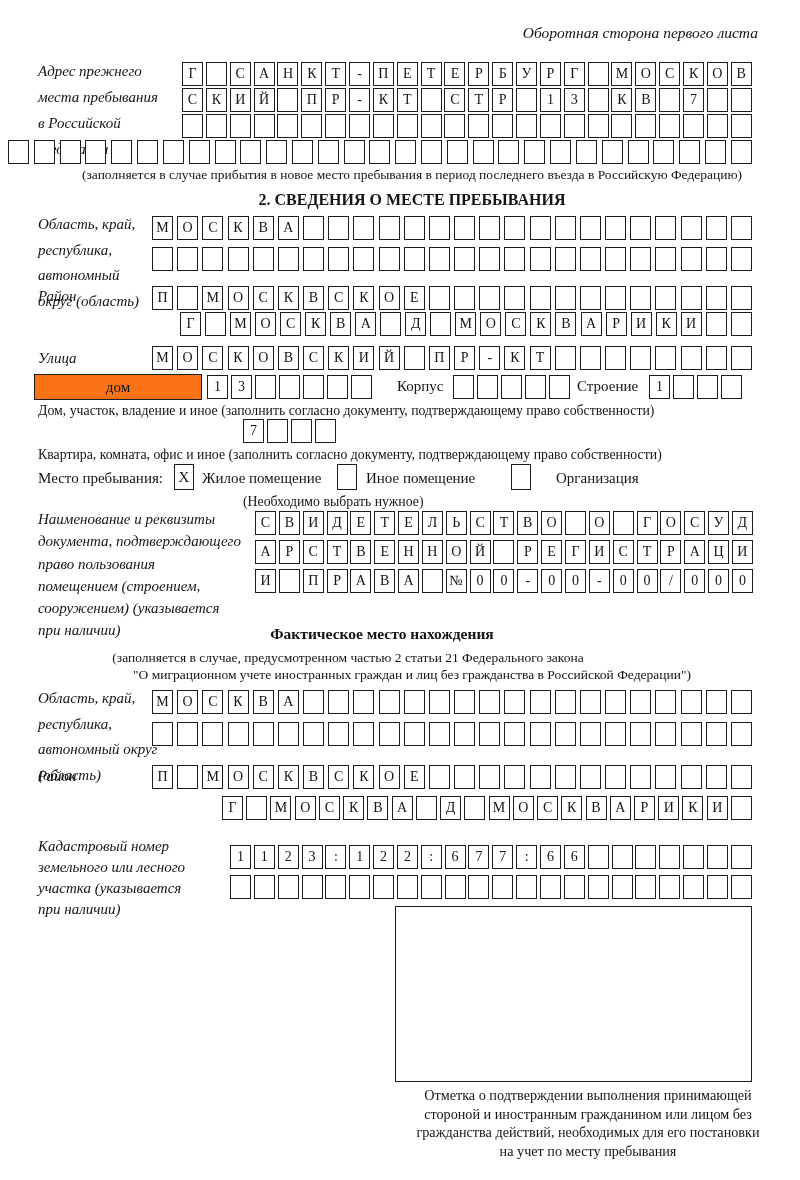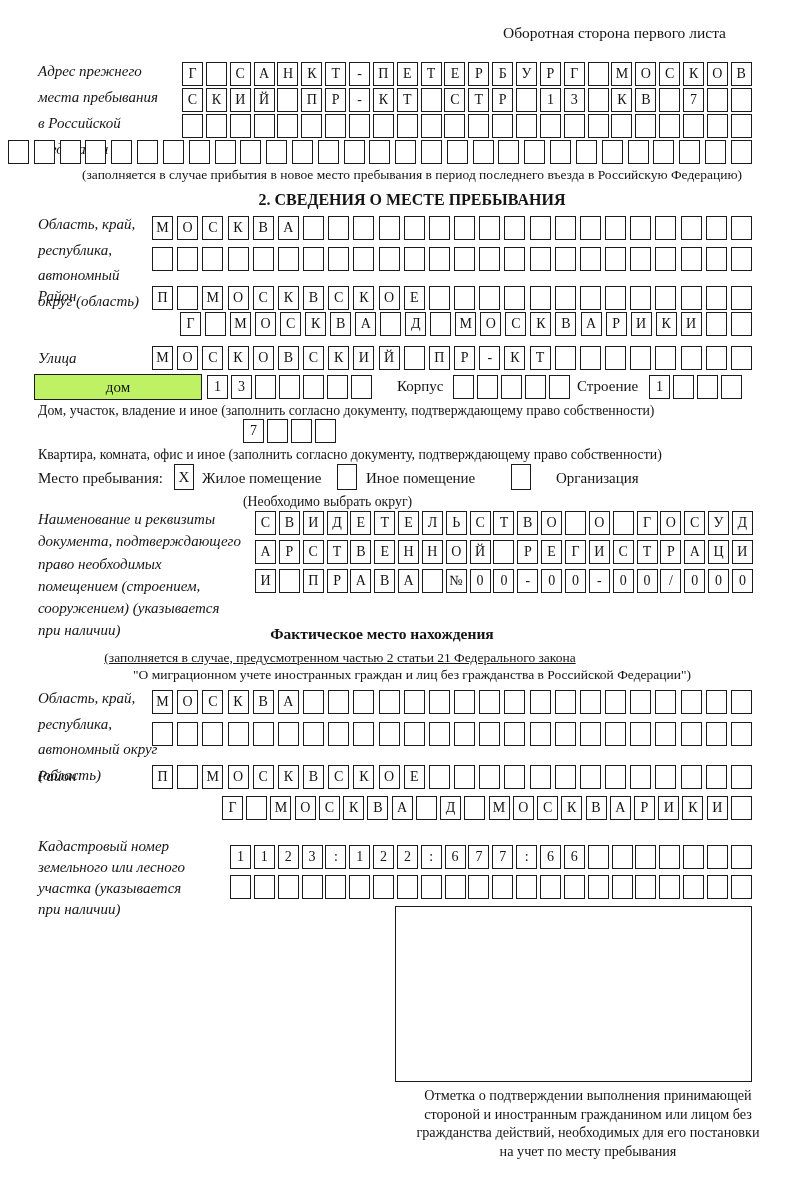--- a/index.html
+++ b/index.html
@@ -10,31 +10,31 @@
   .lbl.tight{line-height:21px;}
   .note{position:absolute;font-size:13.5px;color:#141414;}
   .center{text-align:center;padding-left:12px;}
   .bold{font-weight:bold;}
   .crow{position:absolute;display:flex;justify-content:space-between;}
   .crow.gapped{justify-content:flex-start;gap:3px;}
   .cbox{flex:0 0 21px;width:21px;height:24px;border:1.6px solid #1c1c1c;box-sizing:border-box;
         display:flex;align-items:center;justify-content:center;
         font-size:14px;line-height:1;background:#fff;}
   .widebox{position:absolute;height:26px;border:1.6px solid #1c1c1c;box-sizing:border-box;
-        display:flex;align-items:center;justify-content:center;font-size:15px;background:#bef264;}
+        display:flex;align-items:center;justify-content:center;font-size:15px;background:#f97316;}
   .chk{position:absolute;width:20px;height:26px;border:1.6px solid #1c1c1c;box-sizing:border-box;
         display:flex;align-items:center;justify-content:center;font-size:15px;background:#fff;}
   .stampbox{position:absolute;border:1.8px solid #1c1c1c;box-sizing:border-box;background:#fff;}
 </style>
 </head>
 <body>
 
 <div class="page">
 
-  <div class="abs" style="top:24px;right:74px;font-size:15.5px;">Оборотная сторона первого листа</div>
+  <div class="abs" style="top:24px;right:42px;font-size:15.5px;font-style:italic;">Оборотная сторона первого листа</div>
 
   <div class="lbl" style="left:38px;top:58px;">Адрес прежнего
 места пребывания
 в Российской
 Федерации</div>
   <div class="crow" style="left:182px;top:62px;width:570px;">
       <span class="cbox">Г</span>
       <span class="cbox"></span>
       <span class="cbox">С</span>
       <span class="cbox">А</span>
@@ -320,25 +320,25 @@
     </div>
   <div class="note" style="left:38px;top:447px;font-size:13.8px;">Квартира, комната, офис и иное (заполнить согласно документу, подтверждающему право собственности)</div>
 
   <div class="abs" style="left:38px;top:470px;font-size:15px;">Место пребывания:</div>
   <div class="chk" style="left:174px;top:464px;">X</div>
   <div class="abs" style="left:202px;top:470px;font-size:15px;text-align:center;">Жилое помещение</div>
   <div class="chk" style="left:337px;top:464px;"></div>
   <div class="abs" style="left:366px;top:470px;font-size:15px;">Иное помещение</div>
   <div class="chk" style="left:511px;top:464px;"></div>
   <div class="abs" style="left:556px;top:470px;font-size:15px;">Организация</div>
-  <div class="note" style="left:243px;top:494px;font-size:13.8px;">(Необходимо выбрать округ)</div>
+  <div class="note" style="left:243px;top:494px;font-size:13.8px;">(Необходимо выбрать нужное)</div>
 
   <div class="lbl" style="left:38px;top:508px;line-height:22.3px;">Наименование и реквизиты
 документа, подтверждающего
-право необходимых
+право пользования
 помещением (строением,
 сооружением) (указывается
 при наличии)</div>
   <div class="crow" style="left:255px;top:511px;width:498px;">
       <span class="cbox">С</span>
       <span class="cbox">В</span>
       <span class="cbox">И</span>
       <span class="cbox">Д</span>
       <span class="cbox">Е</span>
       <span class="cbox">Т</span>
@@ -399,21 +399,21 @@
       <span class="cbox">-</span>
       <span class="cbox">0</span>
       <span class="cbox">0</span>
       <span class="cbox">/</span>
       <span class="cbox">0</span>
       <span class="cbox">0</span>
       <span class="cbox">0</span>
     </div>
 
   <div class="abs bold center" style="left:0;top:625px;width:740px;font-size:15.5px;">Фактическое место нахождения</div>
-  <div class="note center" style="left:0;top:650px;width:656px;text-decoration:underline;">(заполняется в случае, предусмотренном частью 2 статьи 21 Федерального закона</div>
+  <div class="note center" style="left:8px;top:650px;width:656px;">(заполняется в случае, предусмотренном частью 2 статьи 21 Федерального закона</div>
   <div class="note center" style="left:0;top:667px;width:800px;">"О миграционном учете иностранных граждан и лиц без гражданства в Российской Федерации")</div>
 
   <div class="lbl" style="left:38px;top:686px;line-height:25.5px;">Область, край,
 республика,
 автономный округ
 (область)</div>
   <div class="crow" style="left:152px;top:690px;width:600px;">
       <span class="cbox">М</span>
       <span class="cbox">О</span>
       <span class="cbox">С</span>

